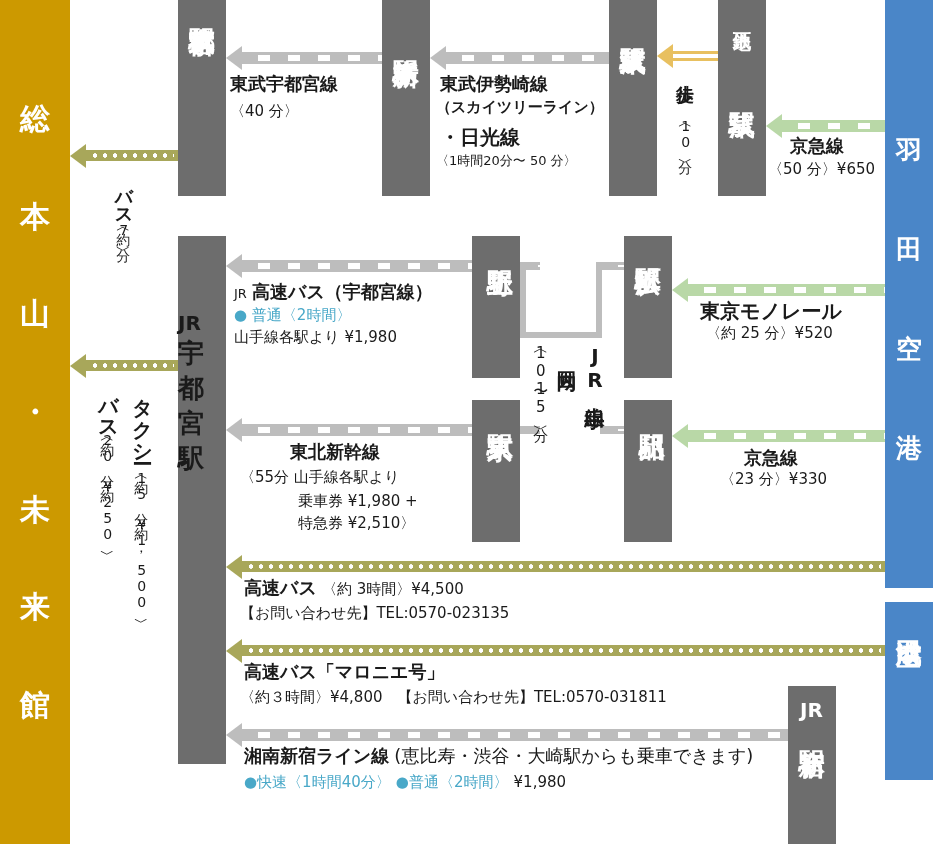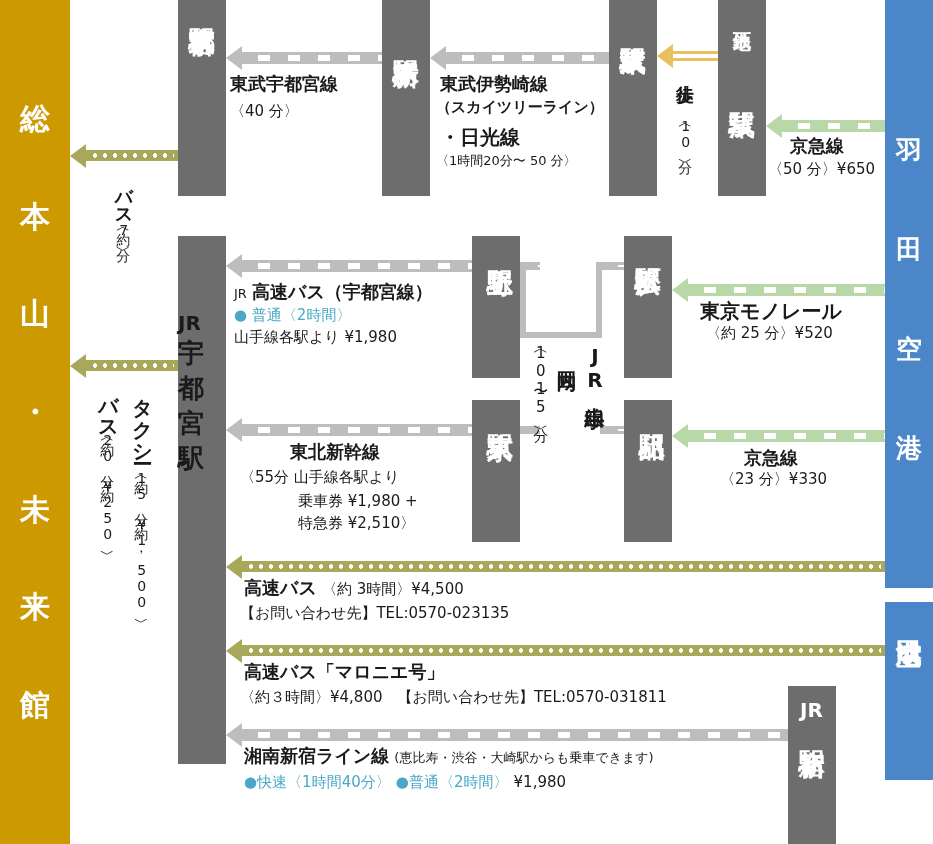--- a/index.html
+++ b/index.html
@@ -170,19 +170,19 @@
 
 <div class="arrow olive" style="left:226px;top:639px;"></div>
 <div class="line olive" style="left:242px;top:645px;width:643px;"></div>
 <div class="abs t-bold" style="left:244px;top:660px;">高速バス「マロニエ号」</div>
 <div class="abs t-norm" style="left:240px;top:688px;">〈約３時間〉¥4,800　【お問い合わせ先】TEL:0570-031811</div>
 
 <div class="arrow gray" style="left:226px;top:723px;"></div>
 <div class="line gray" style="left:240px;top:729px;width:548px;"></div>
 <div class="abs" style="left:244px;top:744px;">
   <span class="t-bold">湘南新宿ライン線</span>
-  <span style="font-size:13px;">(恵比寿・渋谷・大崎駅からも乗車できます)</span>
+  <span style="font-size:18px;">(恵比寿・渋谷・大崎駅からも乗車できます)</span>
 </div>
 <div class="abs" style="left:244px;top:772px;">
   <span class="t-blue">●快速〈1時間40分〉</span>
   <span class="t-blue">●普通〈2時間〉</span>
   <span class="t-norm">¥1,980</span>
 </div>
 
 </body></html>

